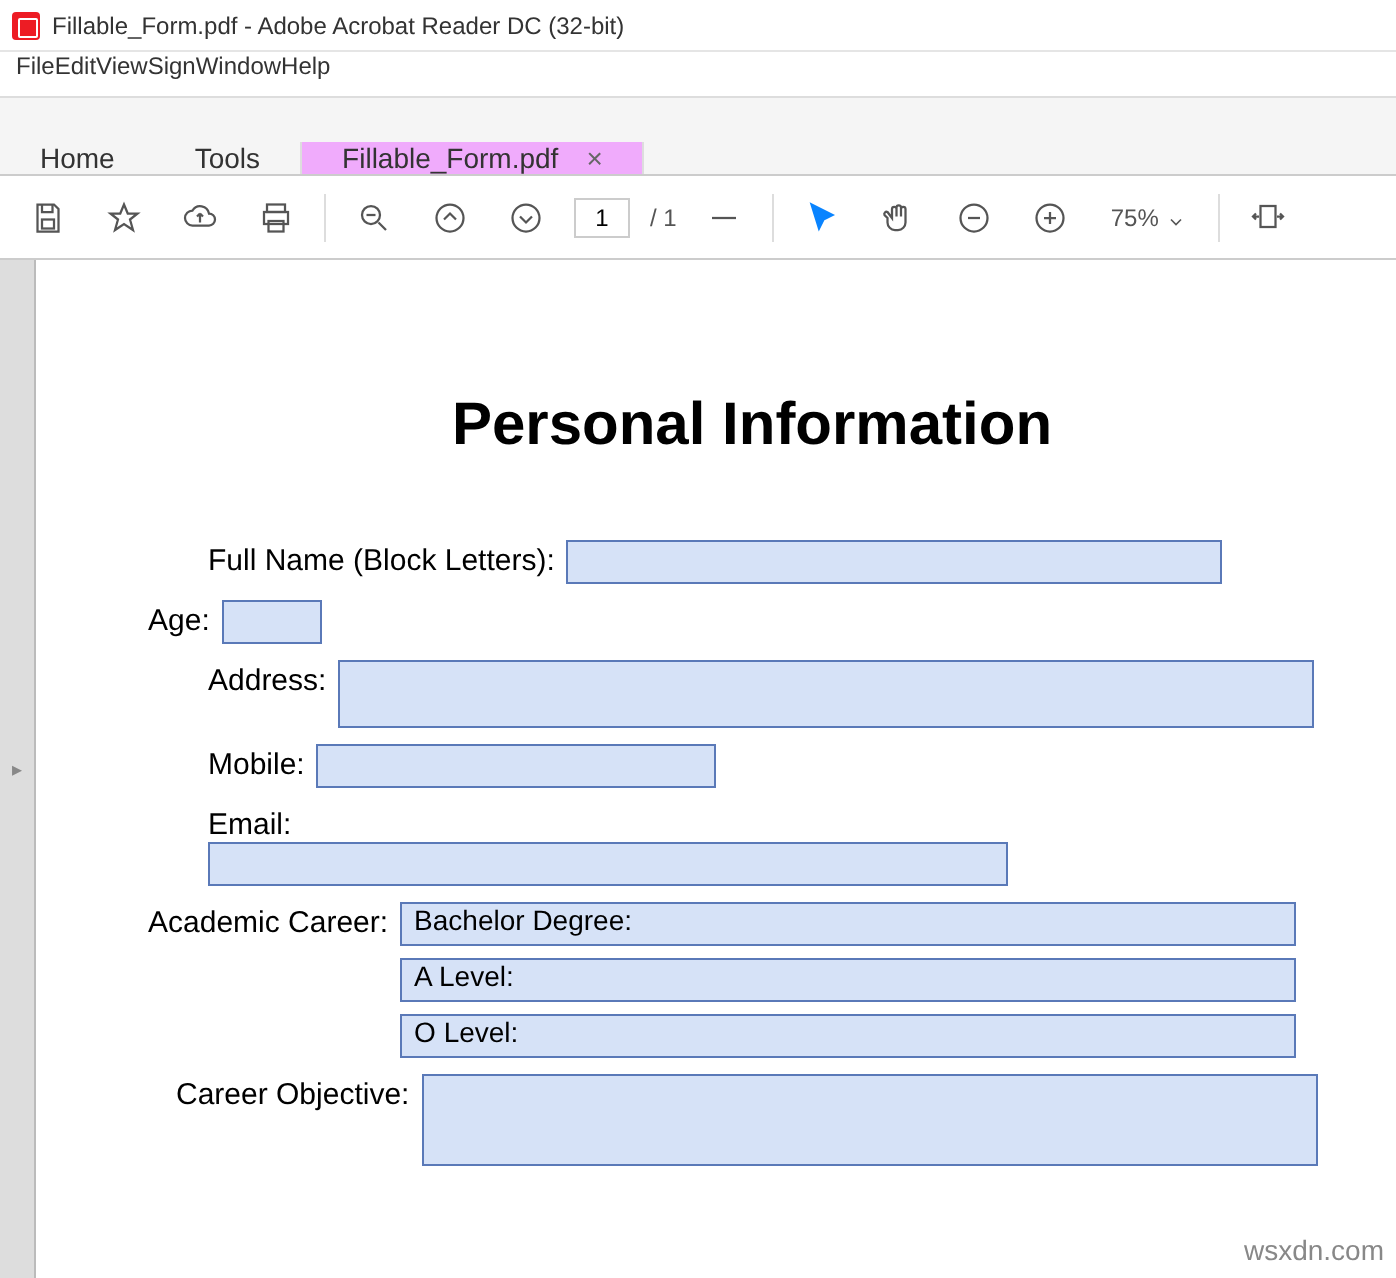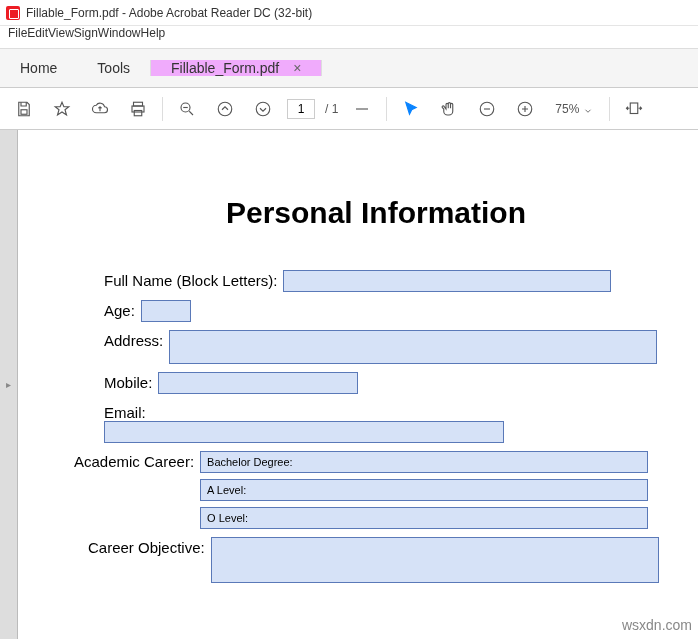--- a/index.html
+++ b/index.html
@@ -6,21 +6,21 @@
 body { background: #fff; width: 698px; height: 639px; overflow: hidden; font-size: 12px; color: #333; }
 
 .titlebar { height: 26px; display: flex; align-items: center; padding: 0 6px; background: #fff; border-bottom: 1px solid #e5e5e5; }
 .titlebar .app-icon { width: 14px; height: 14px; background: #ed1c24; border-radius: 2px; margin-right: 6px; position: relative; }
 .titlebar .app-icon::after { content:""; position:absolute; left:3px; top:3px; width:8px; height:8px; border:1px solid #fff; border-radius:1px; }
 .titlebar .title { font-size: 12px; color: #333; }
 
 .menubar { height: 22px; display: flex; align-items: flex-start; padding: 0 8px; background: #fff; }
 .menubar span { font-size: 12px; color: #333; cursor: default; }
 
-.tabstrip { height: 40px; display: flex; align-items: center; border-top: 1px solid #ddd; border-bottom: 1px solid #ccc; background:#f5f5f5; }
+.tabstrip { height: 40px; display: flex; align-items: flex-end; border-top: 1px solid #ddd; border-bottom: 1px solid #ccc; background:#f5f5f5; }
 .tabstrip .tab { display: flex; align-items: center; padding: 0 20px; font-size: 14px; color: #333; cursor: default; }
 .tabstrip .tab.home, .tabstrip .tab.tools { background:#f5f5f5; }
 .tabstrip .tab.doc { background:#f0abfc; border-left:1px solid #ddd; border-right:1px solid #ddd; }
 .tabstrip .close { margin-left: 14px; color:#666; font-size:14px; }
 
 .toolbar { height: 42px; display:flex; align-items:center; padding:0 10px; gap:10px; border-bottom:1px solid #ccc; background:#fff; }
 .toolbar .btn { width:28px; height:28px; display:flex; align-items:center; justify-content:center; color:#555; cursor:default; }
 .toolbar .btn svg { width:18px; height:18px; stroke:#555; fill:none; stroke-width:1.5; }
 .toolbar .divider { width:1px; height:24px; background:#ddd; }
 .toolbar .page-input { width:28px; height:20px; border:1px solid #ccc; text-align:center; font-size:12px; }
@@ -33,21 +33,21 @@
 .gutter-left .handle { color:#888; font-size:10px; }
 .page-area { flex:1; background:#fff; padding:30px 20px 20px 56px; position:relative; overflow:hidden; }
 
 .doc-title { font-family: Arial, sans-serif; font-size:30px; font-weight:bold; text-align:center; color:#000; margin:36px 0 40px; }
 
 .form-row { display:flex; align-items:flex-start; margin-bottom:8px; font-family: "Times New Roman", serif; font-size:15px; color:#000; }
 .form-row .label { white-space:nowrap; margin-right:6px; padding-top:2px; }
 .form-row .field { background:#d6e2f7; border:1px solid #5a79b8; height:22px; }
 .form-row .field.tall { height:34px; }
 .form-row .stack { display:flex; flex-direction:column; gap:6px; }
-.form-row .stack .field { font-family: Arial, sans-serif; font-size:11px; color:#000; padding:4px 6px; display:flex; align-items:flex-end; }
+.form-row .stack .field { font-family: Arial, sans-serif; font-size:14px; color:#000; padding:4px 6px; display:flex; align-items:flex-end; }
 
 .watermark { position:absolute; right:6px; bottom:6px; font-size:14px; color:#888; font-family:Arial,sans-serif; }
 </style>
 </head>
 <body>
 
 <div class="titlebar">
   <div class="app-icon"></div>
   <div class="title">Fillable_Form.pdf - Adobe Acrobat Reader DC (32-bit)</div>
 </div>
@@ -170,21 +170,21 @@
     <span class="handle">▸</span>
   </div>
   <div class="page-area">
     <div class="doc-title">Personal Information</div>
 
     <div class="form-row" style="margin-left:30px;">
       <span class="label">Full Name (Block Letters):</span>
       <div class="field" style="width:328px;"></div>
     </div>
 
-    <div class="form-row" style="margin-left:30px;">
+    <div class="form-row" style="">
       <span class="label">Age:</span>
       <div class="field" style="width:50px;"></div>
     </div>
 
     <div class="form-row" style="margin-left:30px;">
       <span class="label">Address:</span>
       <div class="field tall" style="width:488px;"></div>
     </div>
 
     <div class="form-row" style="margin-left:30px;">

